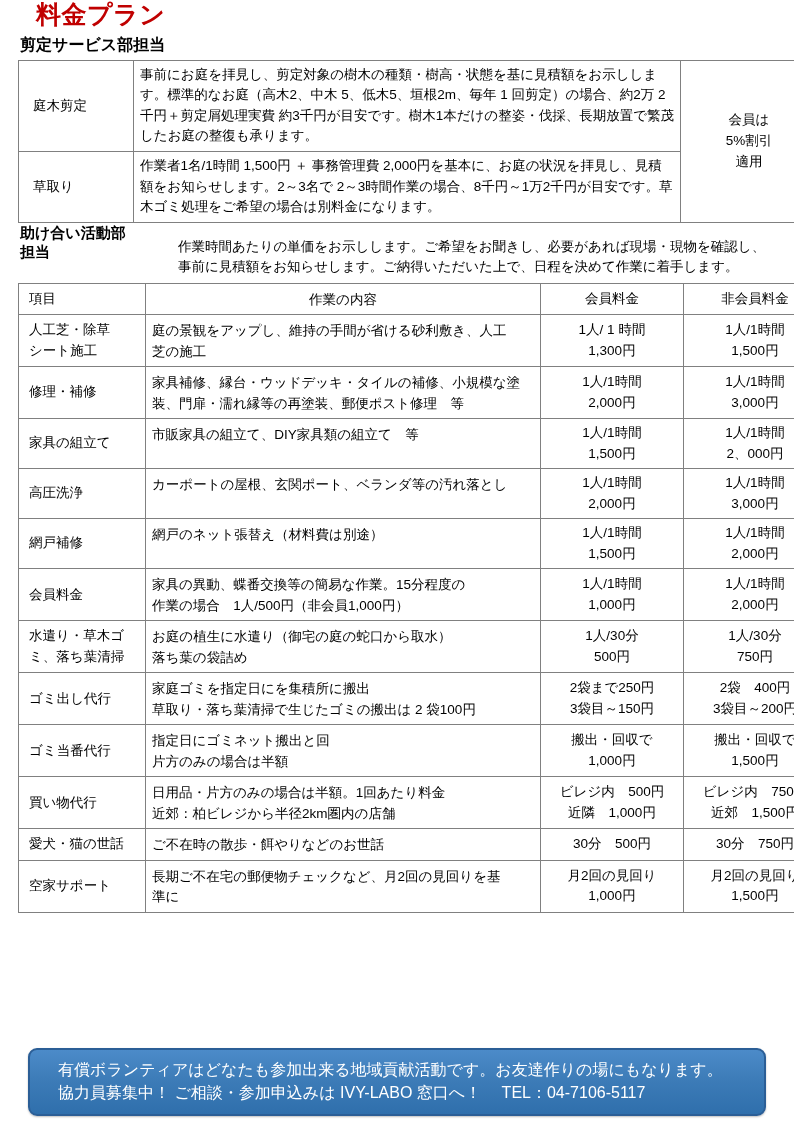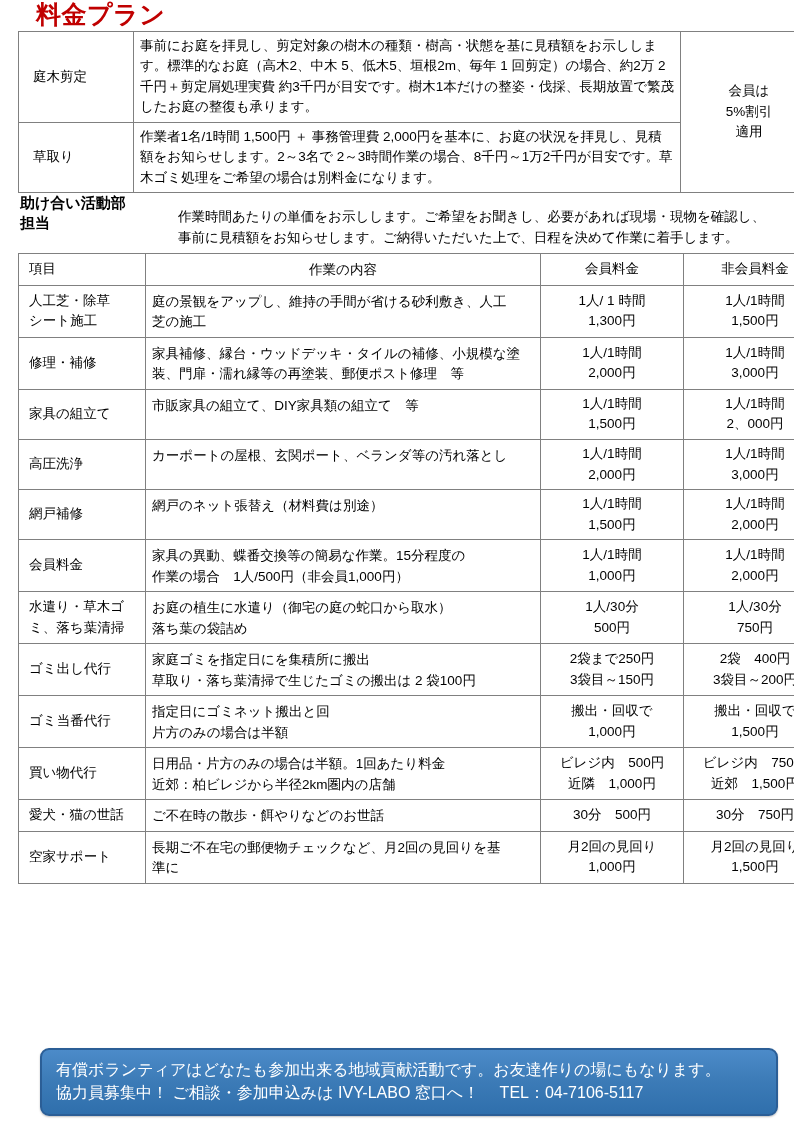--- a/index.html
+++ b/index.html
@@ -87,42 +87,43 @@
 
   .t2 thead td { text-align: center; }
   .t2 .c-item   { width: 110px; text-align: left;  padding-left: 10px; }
   .t2 .c-detail { width: 382px; text-align: left; vertical-align: top; padding-top: 6px; }
   .t2 .c-mfee   { width: 130px; text-align: center; border-radius: 12px; }
   .t2 .c-nfee   { width: 130px; text-align: center; }
 
   
   .footer-banner {
     position: absolute;
-    left: 40px;
+    left: 28px;
     top: 1048px;
     width: 738px;
     box-sizing: border-box;
     border: 2px solid #2B5E96;
     border-radius: 9px;
     background: linear-gradient(180deg, #4C8BC9 0%, #3D7CB8 45%, #2F6FAC 100%);
     color: #ffffff;
-    padding: 8px 14px 9px 14px;
+    padding: 8px 14px 9px 28px;
     font-size: 16px;
     line-height: 1.46;
     box-shadow: 0 1px 2px rgba(0,0,0,0.25);
   }
   .footer-banner p { margin: 0; white-space: pre; }
 </style>
 </head>
 <body>
 
 <div class="page">
 
   <h1 class="main-title">料金プラン</h1>
 
+  <h2 class="section-heading">剪定サービス部担当</h2>
 
   <table class="grid t1">
     <tbody>
       <tr>
         <td class="c-label">庭木剪定</td>
         <td class="c-desc">事前にお庭を拝見し、剪定対象の樹木の種類・樹高・状態を基に見積額をお示しします。標準的なお庭（高木2、中木 5、低木5、垣根2m、毎年 1 回剪定）の場合、約2万 2 千円＋剪定屑処理実費 約3千円が目安です。樹木1本だけの整姿・伐採、長期放置で繁茂したお庭の整復も承ります。</td>
         <td class="c-member" rowspan="2" style="white-space: pre-line;">会員は
 5%割引
 適用</td>
       </tr>

